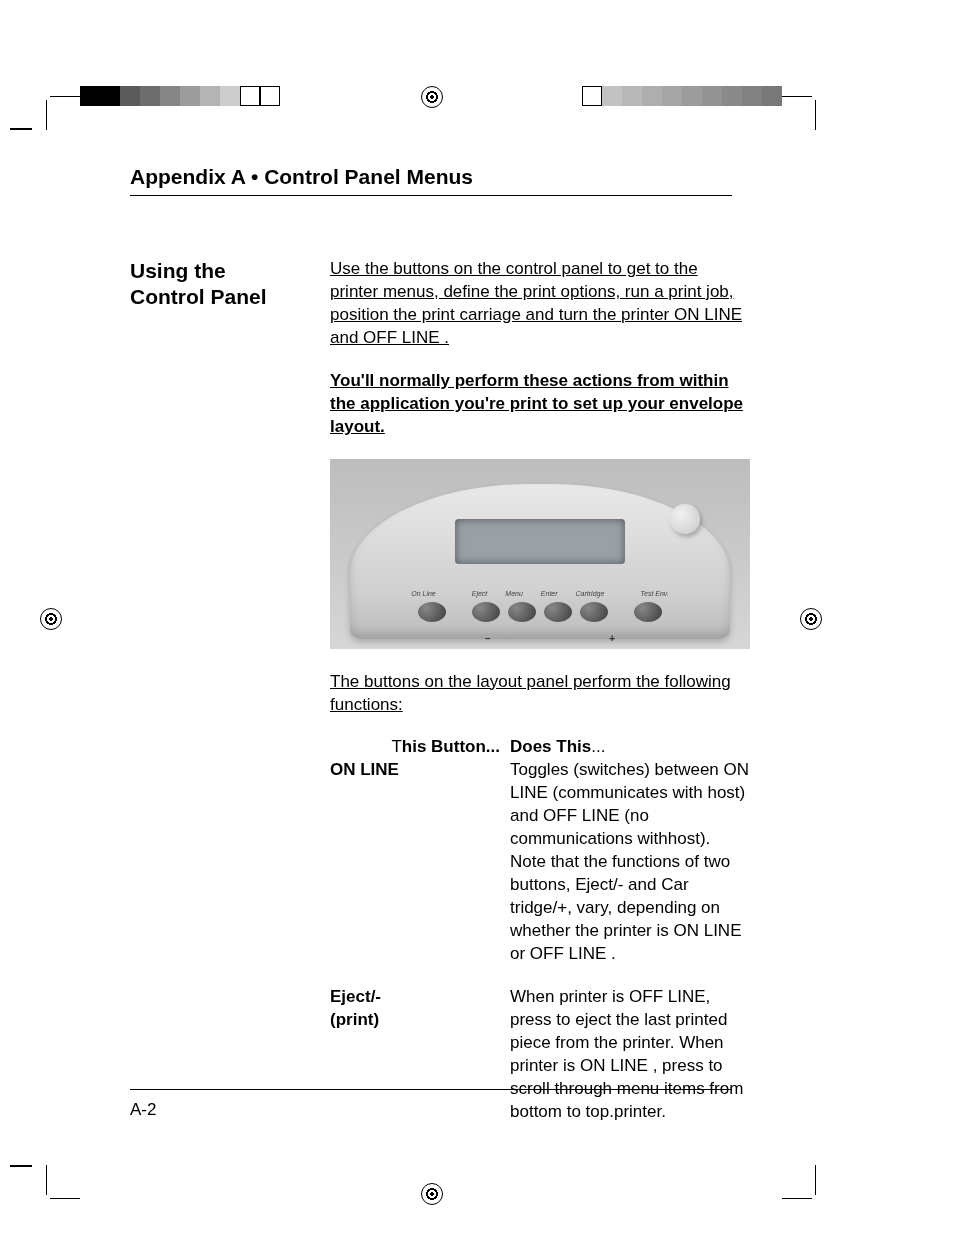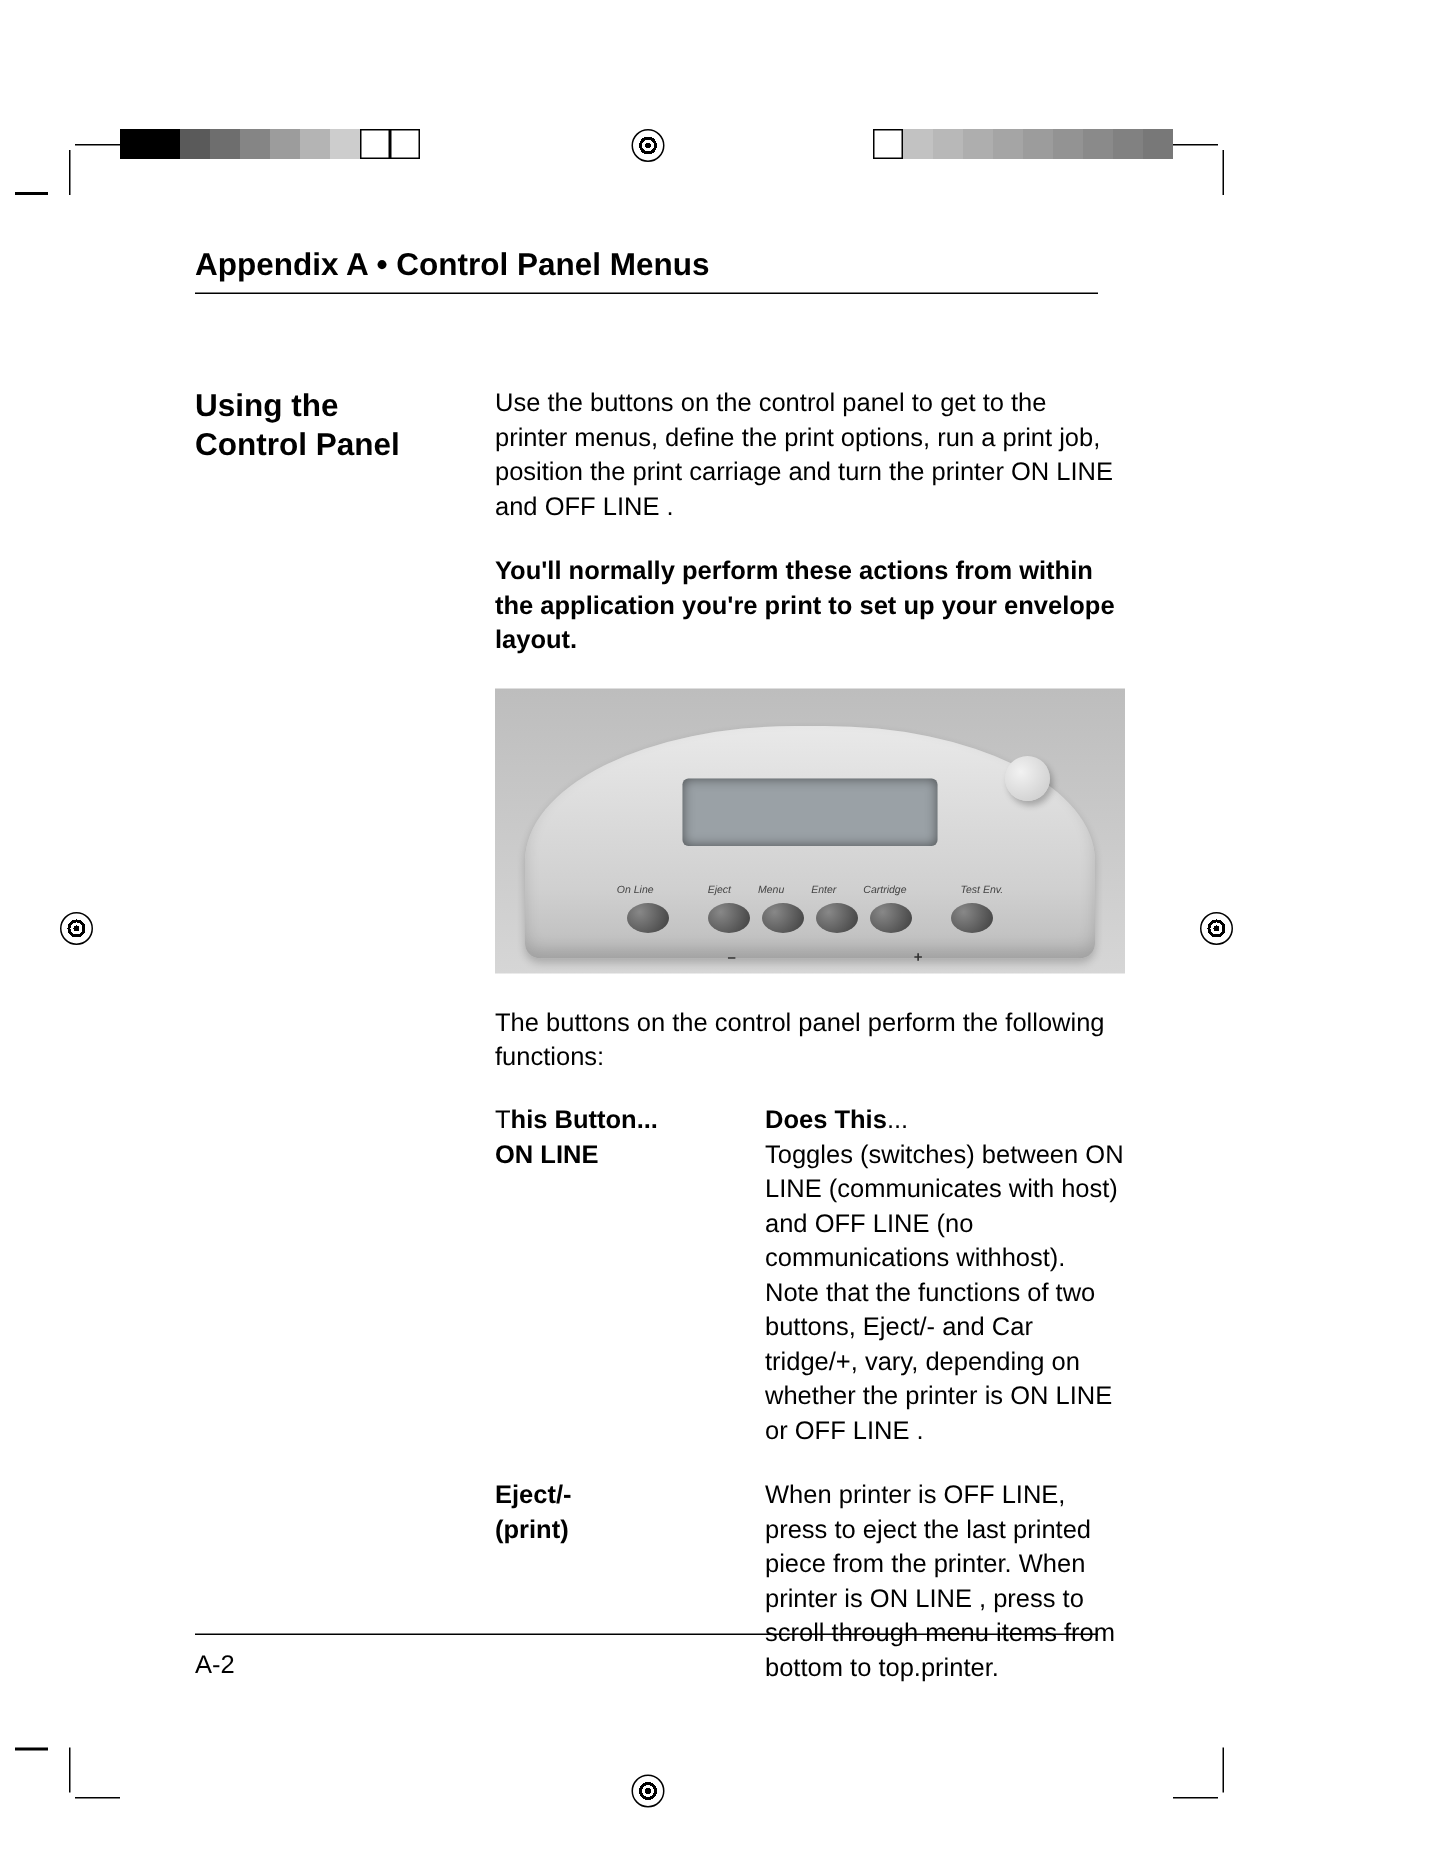--- a/index.html
+++ b/index.html
@@ -65,21 +65,21 @@
   .side-title {
     font-size: 21px;
     font-weight: bold;
     line-height: 1.25;
   }
   .main-col {
     flex: 1;
     font-size: 17px;
     line-height: 1.35;
   }
-  .para { margin-bottom: 20px; }
+  .para { margin-bottom: 20px; text-decoration: underline; }
   .bold { font-weight: bold; }
 
   
   .panel-photo {
     width: 420px;
     height: 190px;
     background: linear-gradient(#bdbdbd, #d6d6d6);
     margin-bottom: 22px;
     position: relative;
     overflow: hidden;
@@ -140,21 +140,21 @@
   .pm.minus { left: 135px; }
   .pm.plus  { right: 115px; }
 
   
   .fn-grid {
     display: grid;
     grid-template-columns: 170px 1fr;
     column-gap: 10px;
     row-gap: 0;
   }
-  .fn-grid .hdr-left  { font-weight: bold; }
+  .fn-grid .hdr-left  { font-weight: bold; text-align: right; }
   .fn-grid .hdr-right { font-weight: bold; }
   .fn-grid .btn-name  { font-weight: bold; }
   .fn-grid .desc      { margin-bottom: 20px; }
 
   
   .footer {
     position: absolute;
     left: 130px;
     right: 130px;
     bottom: 115px;
@@ -271,21 +271,21 @@
               <div class="oval-btn"></div>
               <div class="oval-btn"></div>
               <div class="oval-btn"></div>
               <div class="oval-btn side"></div>
             </div>
             <div class="pm minus">–</div>
             <div class="pm plus">+</div>
           </div>
         </div>
 
-        <div class="para">The buttons on the control panel perform the following functions:</div>
+        <div class="para">The buttons on the layout panel perform the following functions:</div>
 
         <div class="fn-grid">
           <div class="hdr-left"><span style="font-weight:normal">T</span><span>his Button...</span></div>
           <div class="hdr-right"><span>Does This</span><span style="font-weight:normal">...</span></div>
 
           <div class="btn-name">ON LINE</div>
           <div class="desc">Toggles (switches) between ON LINE  (communicates with host) and OFF LINE  (no communications withhost). Note that the functions of two buttons, Eject/- and Car tridge/+, vary, depending on whether the printer is ON LINE  or OFF LINE .</div>
 
           <div class="btn-name" style="white-space:pre-line">Eject/-
  (print)</div>

